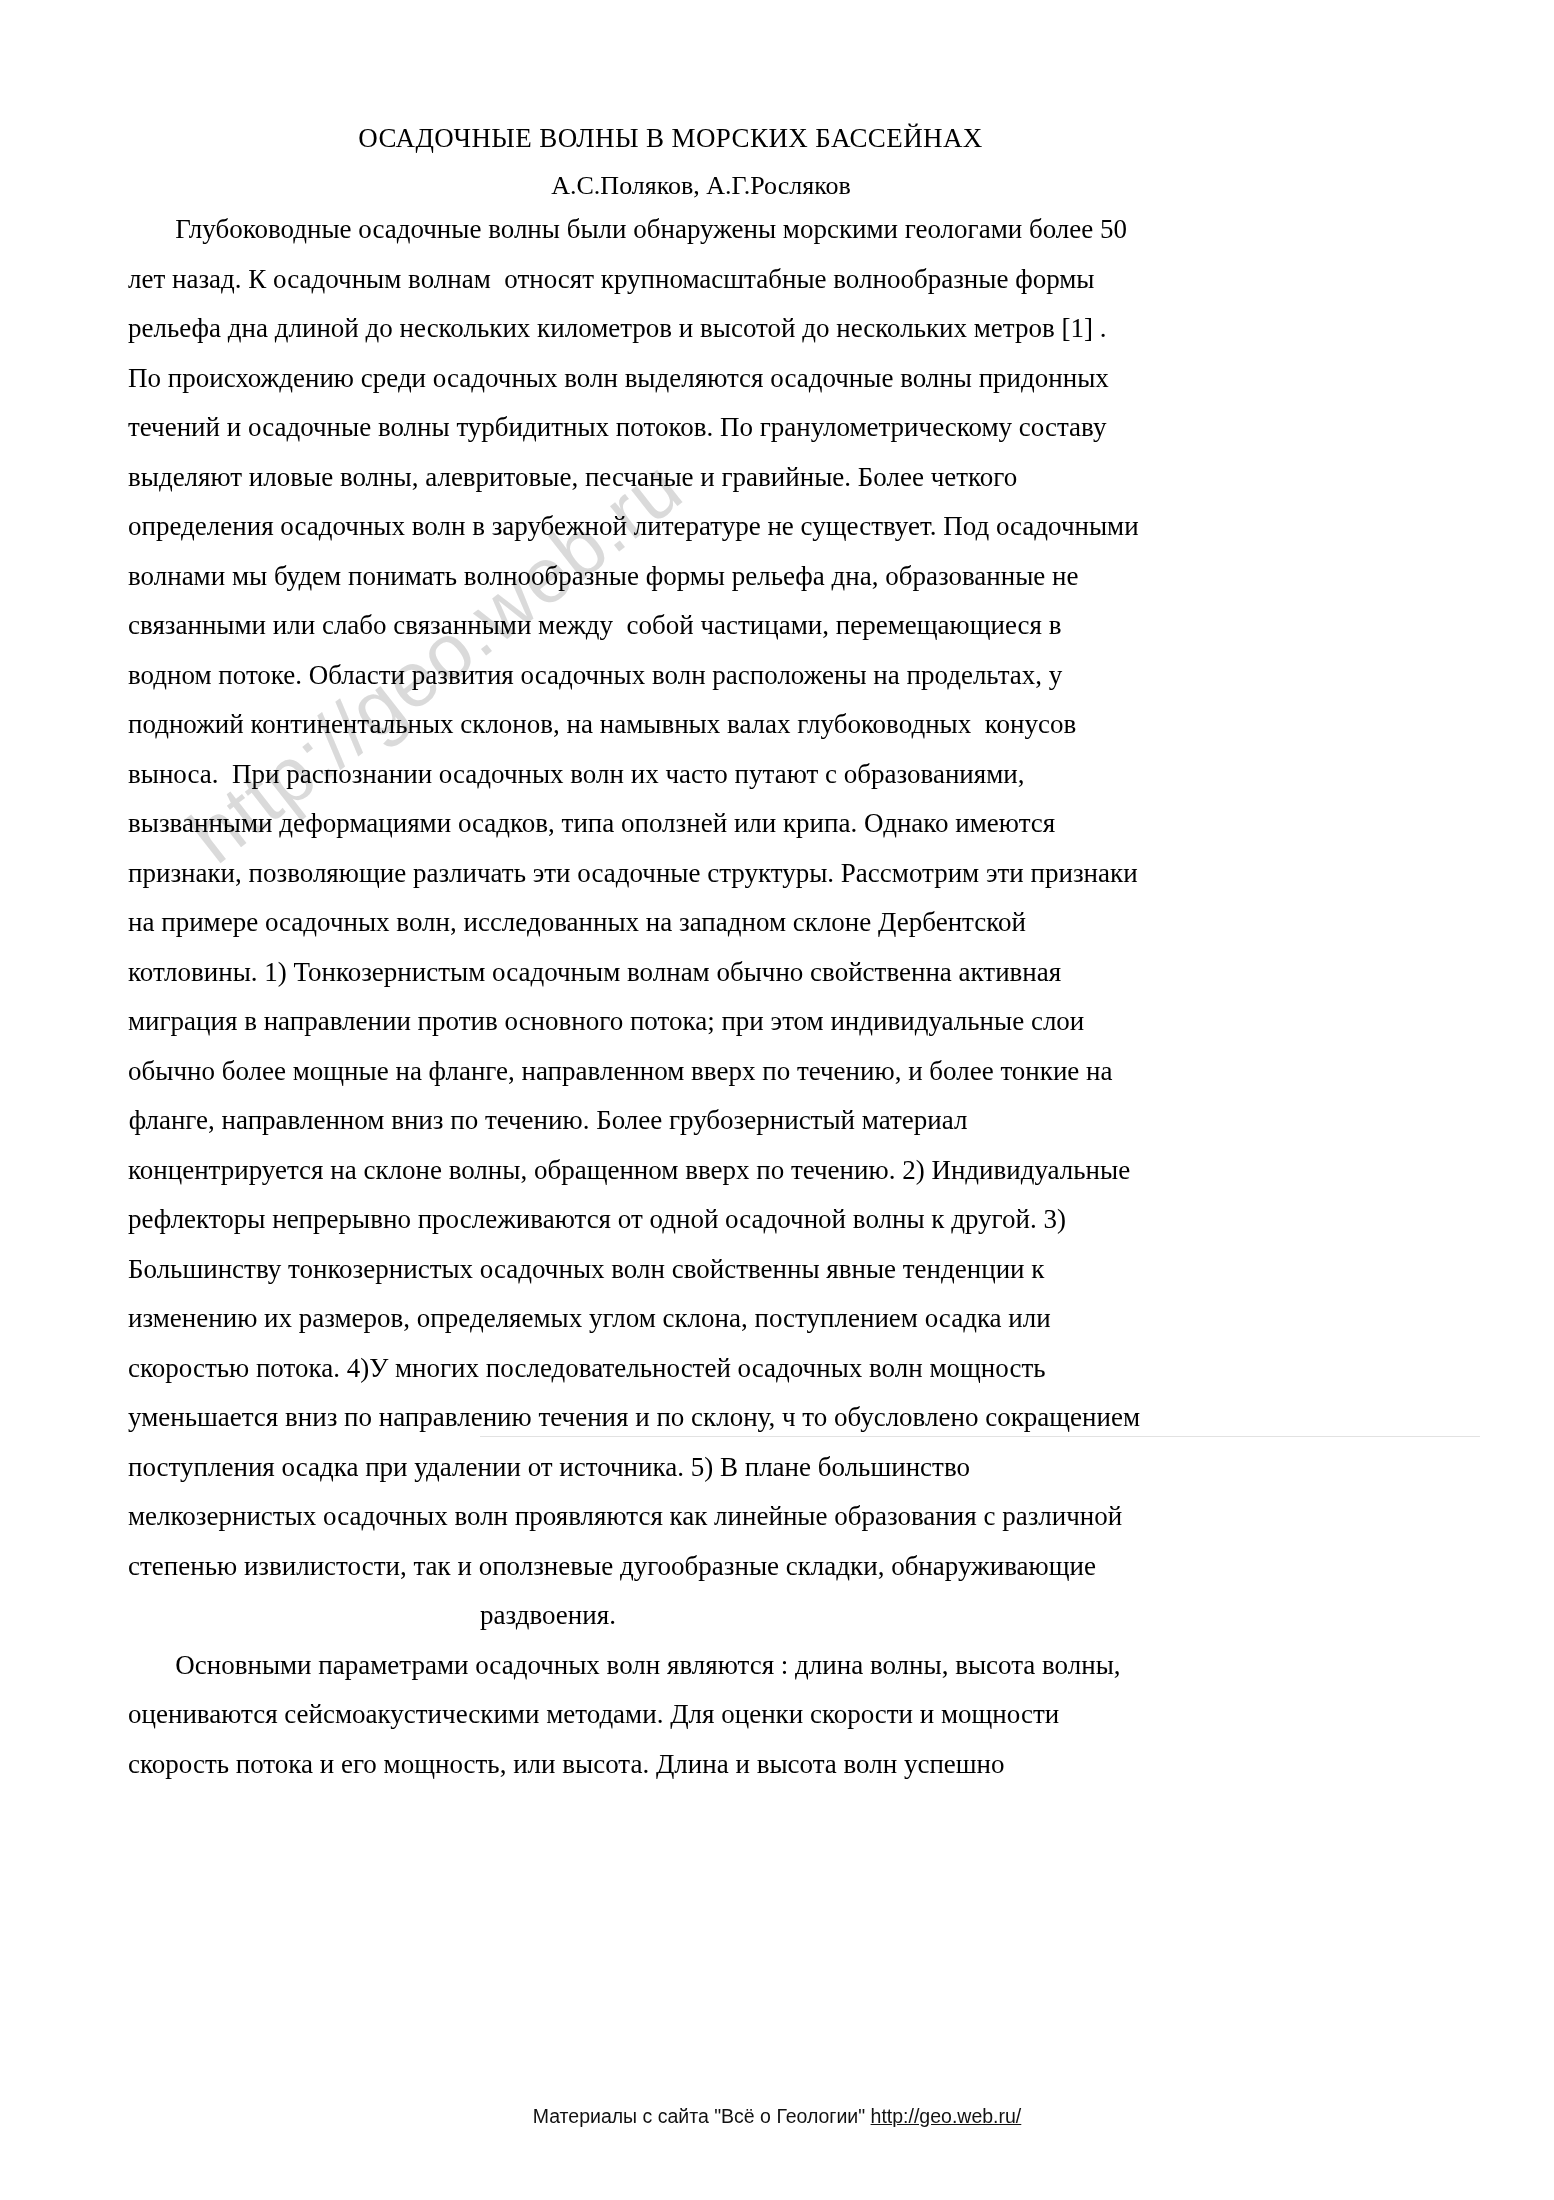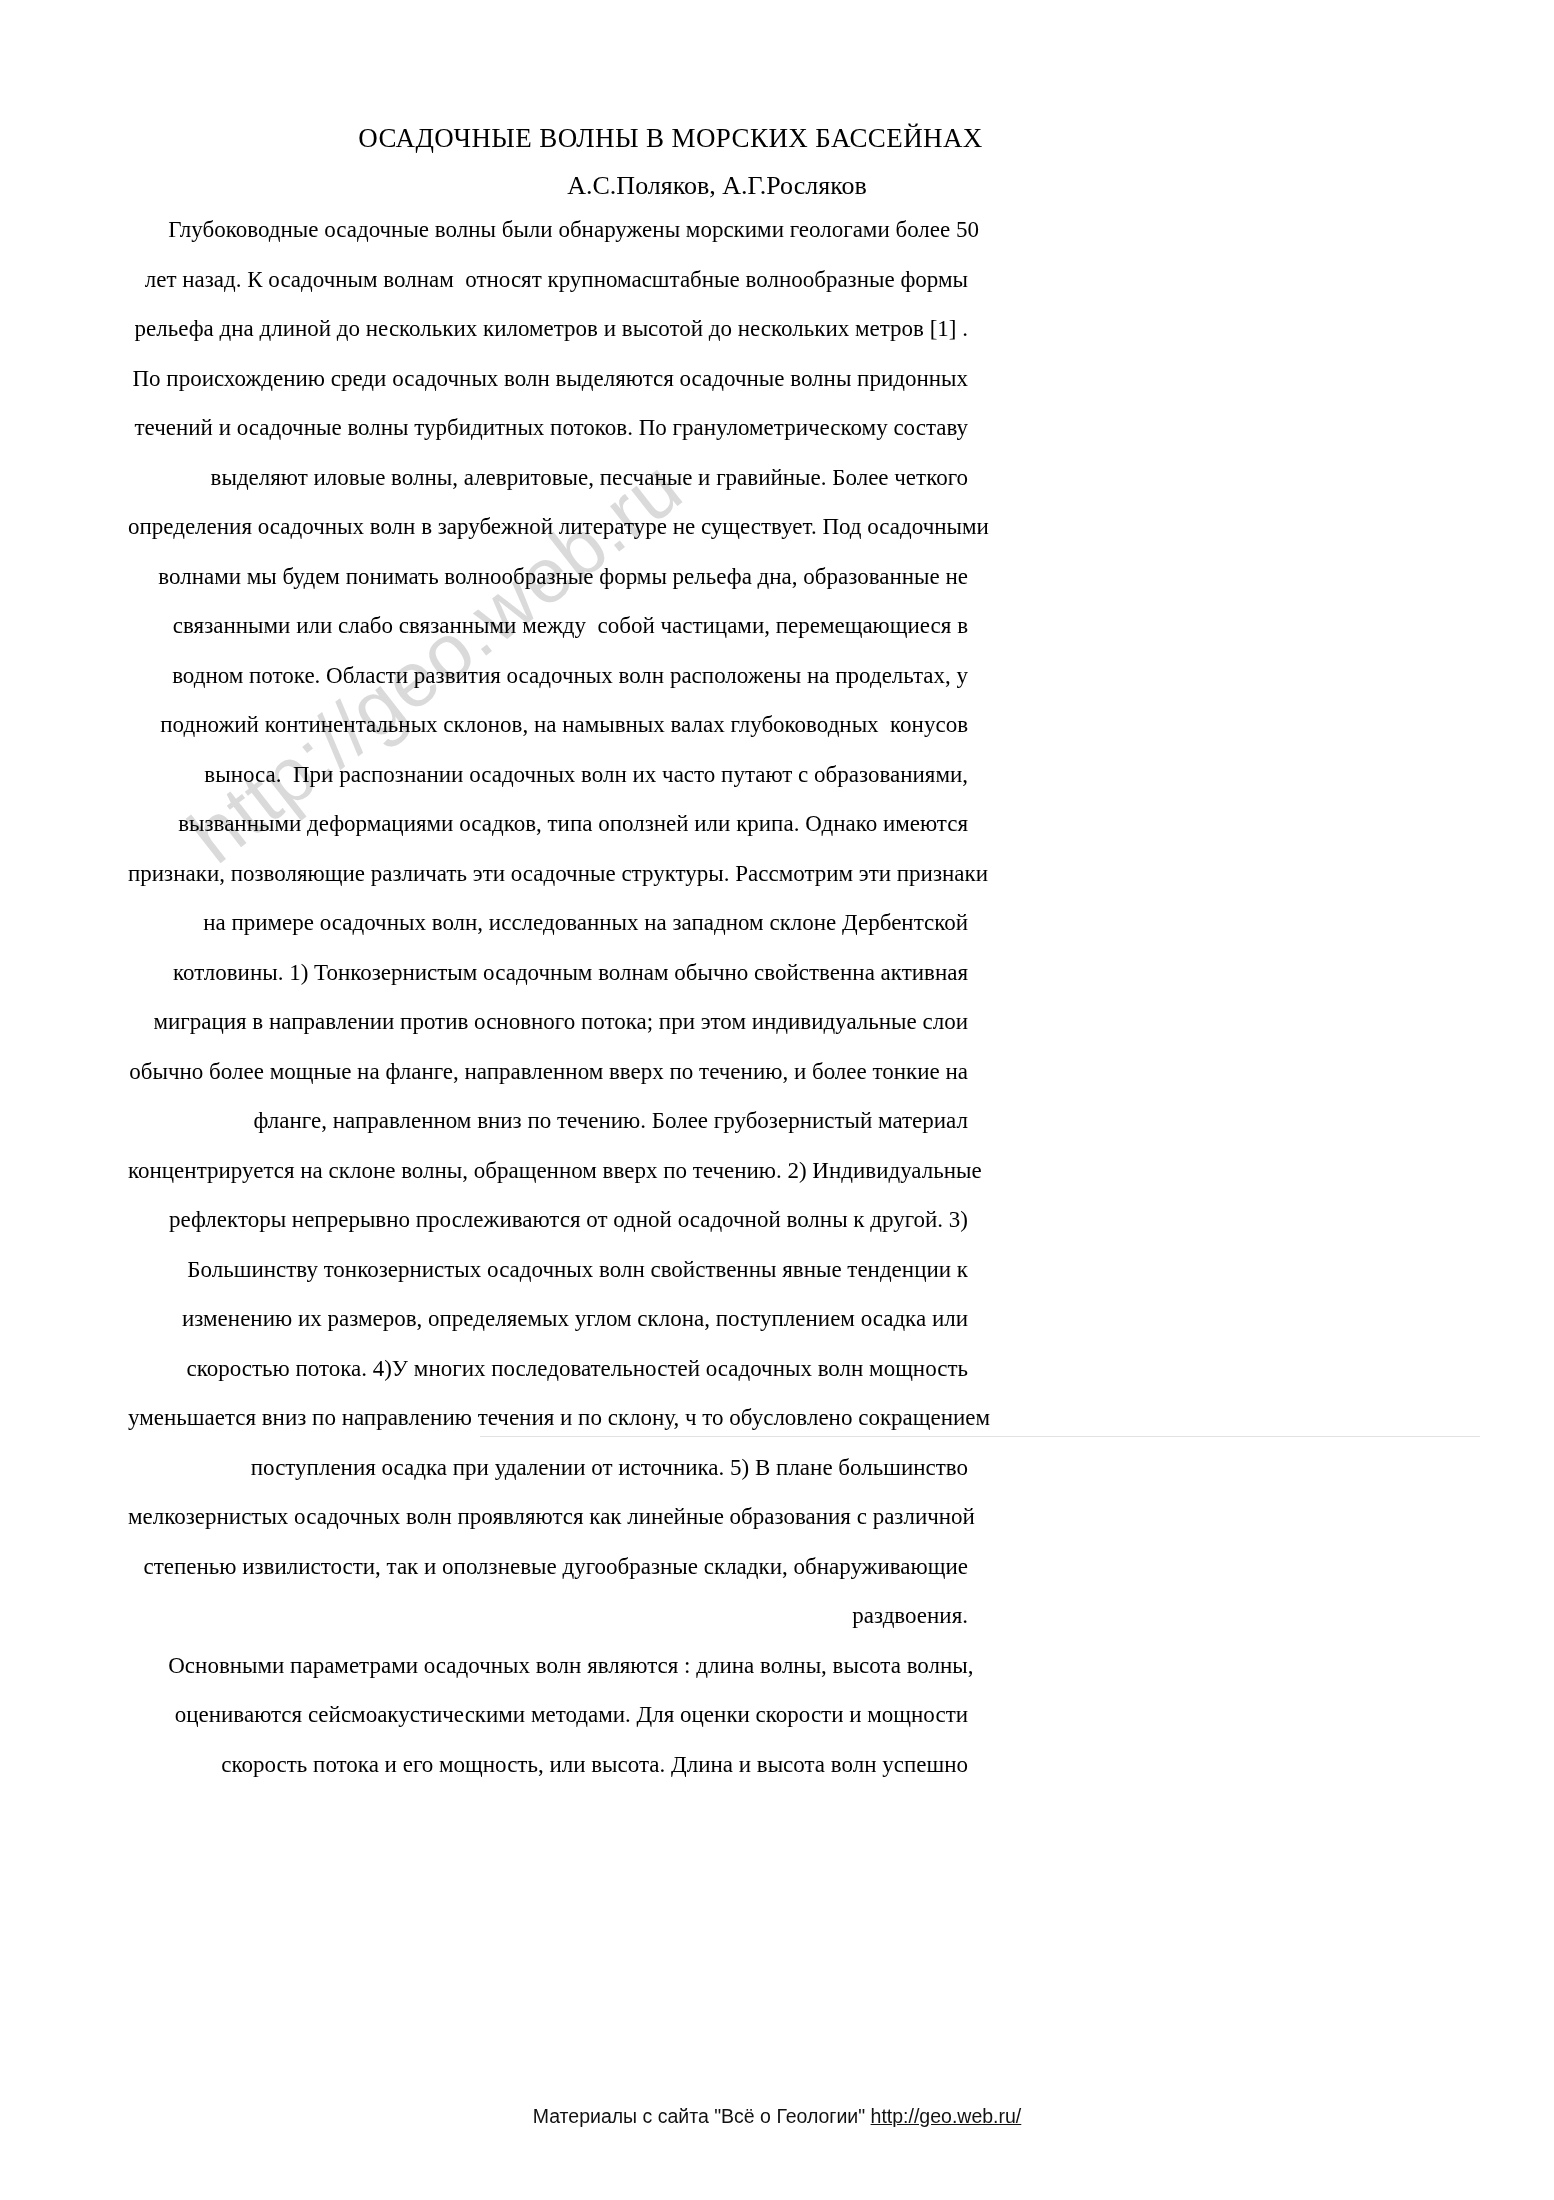--- a/index.html
+++ b/index.html
@@ -60,34 +60,33 @@
     line-height: 1.2;
   }
   .authors {
     position: absolute;
     left: 0;
     top: 170px;
     width: 1402px;
     text-align: center;
     font-size: 26px;
     line-height: 1.2;
-    padding-left: 16px;
   }
 
   .body-block {
     position: absolute;
     left: 128px;
     top: 205px;
     width: 840px;
   }
   .para {
     margin: 0;
-    font-size: 23px;
+    font-size: 27px;
     line-height: 49.5px;
-    text-align: right;
+    text-align: center;
     white-space: pre-wrap;
     text-indent: 0;
   }
   .para .ln {
     display: block;
     white-space: pre;
   }
 
   
   .scan-line {

